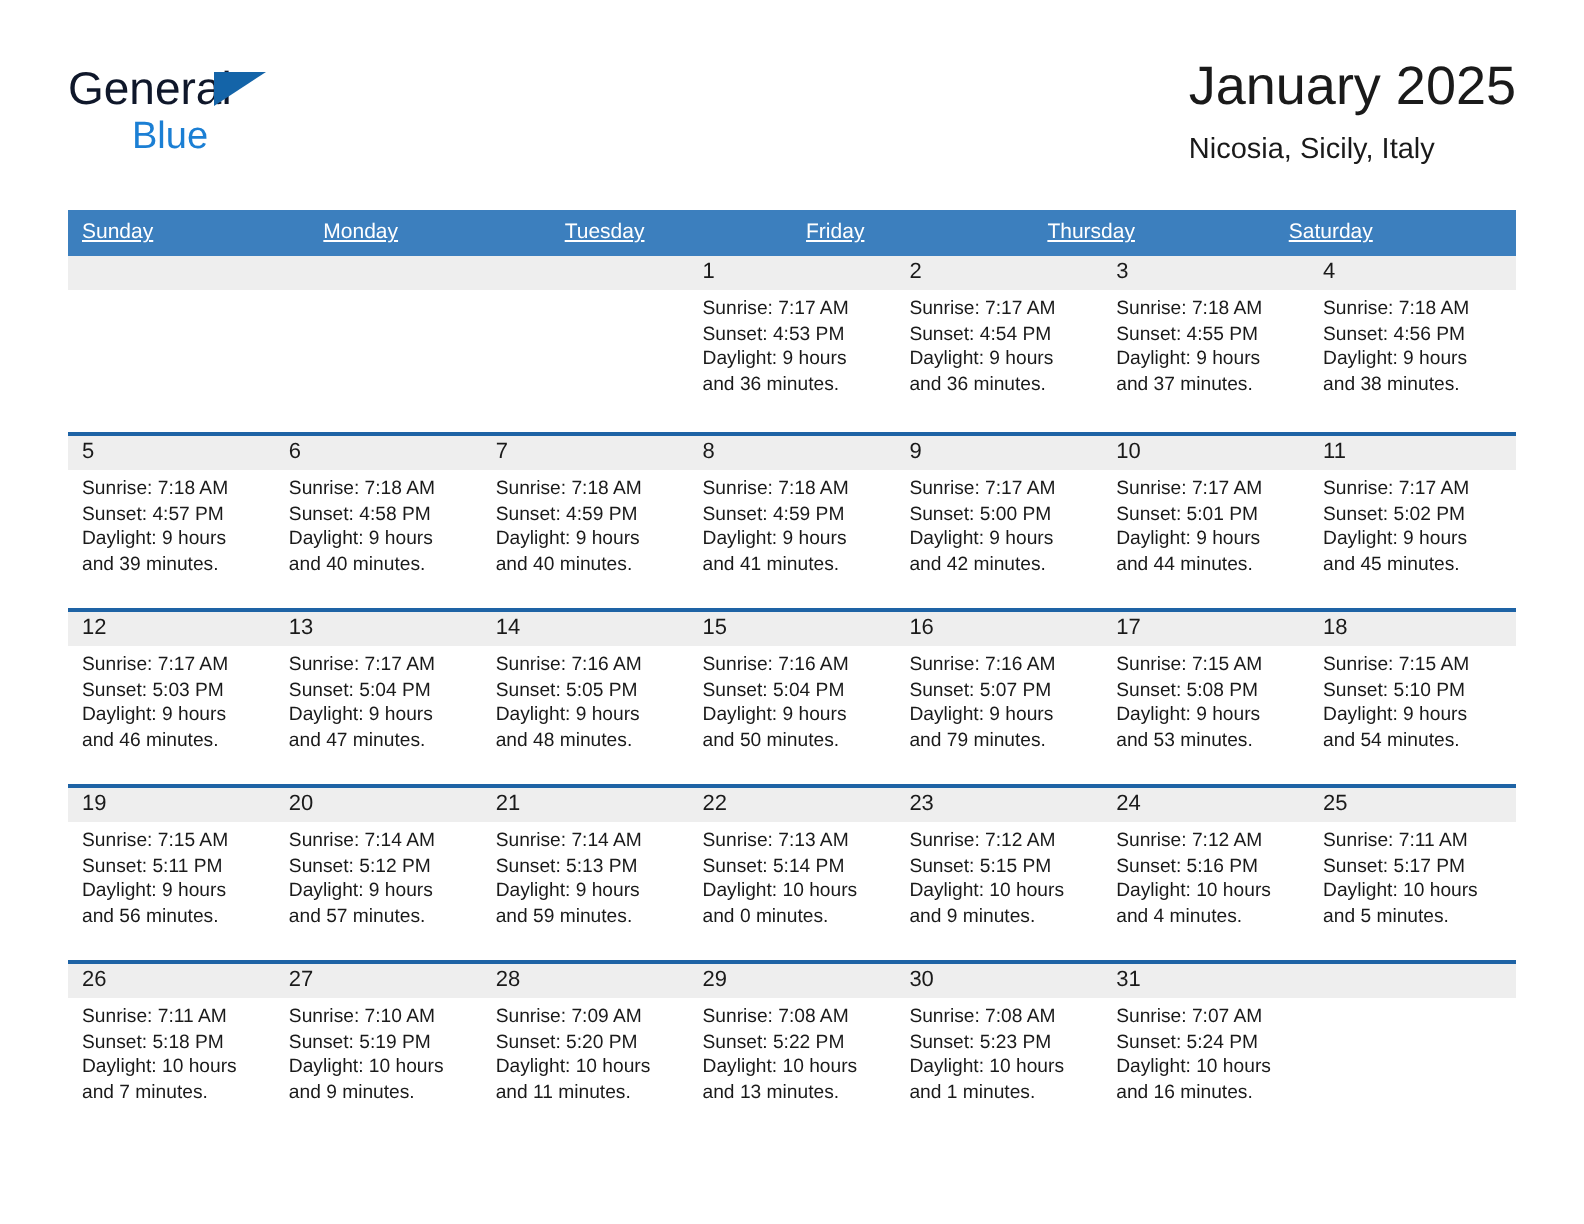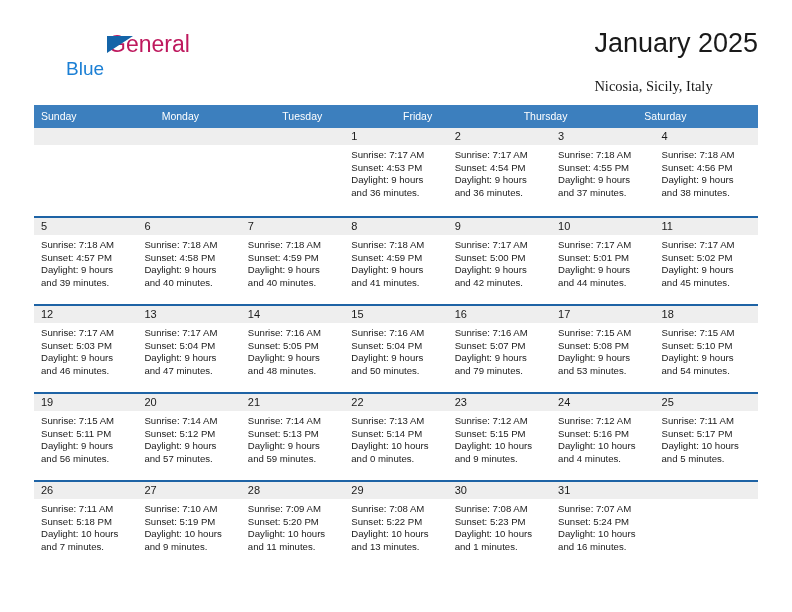--- a/index.html
+++ b/index.html
@@ -34,24 +34,23 @@
     left: 0;
     top: 6px;
     width: 230px;
     height: 62px;
   }
   .brand-line1 {
     position: relative;
     display: block;
     font-size: 23px;
     line-height: 25px;
-    color: #be185d;
+    color: #0f172a;
     letter-spacing: 0px;
     white-space: nowrap;
-    text-align: center;
   }
   .brand-line2 {
     display: block;
     font-size: 19px;
     line-height: 25px;
     color: #1b7fd4;
     margin-left: 32px;
     margin-top: -1px;
     white-space: nowrap;
   }
@@ -73,23 +72,22 @@
   .cal-title {
     font-size: 27px;
     line-height: 34px;
     color: #1a1a1a;
     white-space: nowrap;
   }
   .cal-subtitle {
     font-size: 14.5px;
     line-height: 20px;
     color: #1a1a1a;
-    margin-top: 16px;
+    margin-top: 5px;
     white-space: nowrap;
-    font-family: Liberation Serif, serif;
   }
 
   
   .calendar {
     position: absolute;
     left: 34px;
     top: 105px;
     width: 724px;
   }
   .weekday-row {
@@ -99,20 +97,21 @@
   }
   .weekday {
     flex: 1 1 0;
     font-size: 10.5px;
     line-height: 12px;
     color: #ffffff;
     padding: 5px 0 6px 7px;
     box-sizing: border-box;
     white-space: nowrap;
     overflow: hidden;
+    text-decoration: underline;
   }
   .week-row {
     display: flex;
     width: 100%;
     border-top: 2px solid #1e63a5;
     height: 88px;
     box-sizing: border-box;
   }
   .week-row.first {
     border-top: none;

